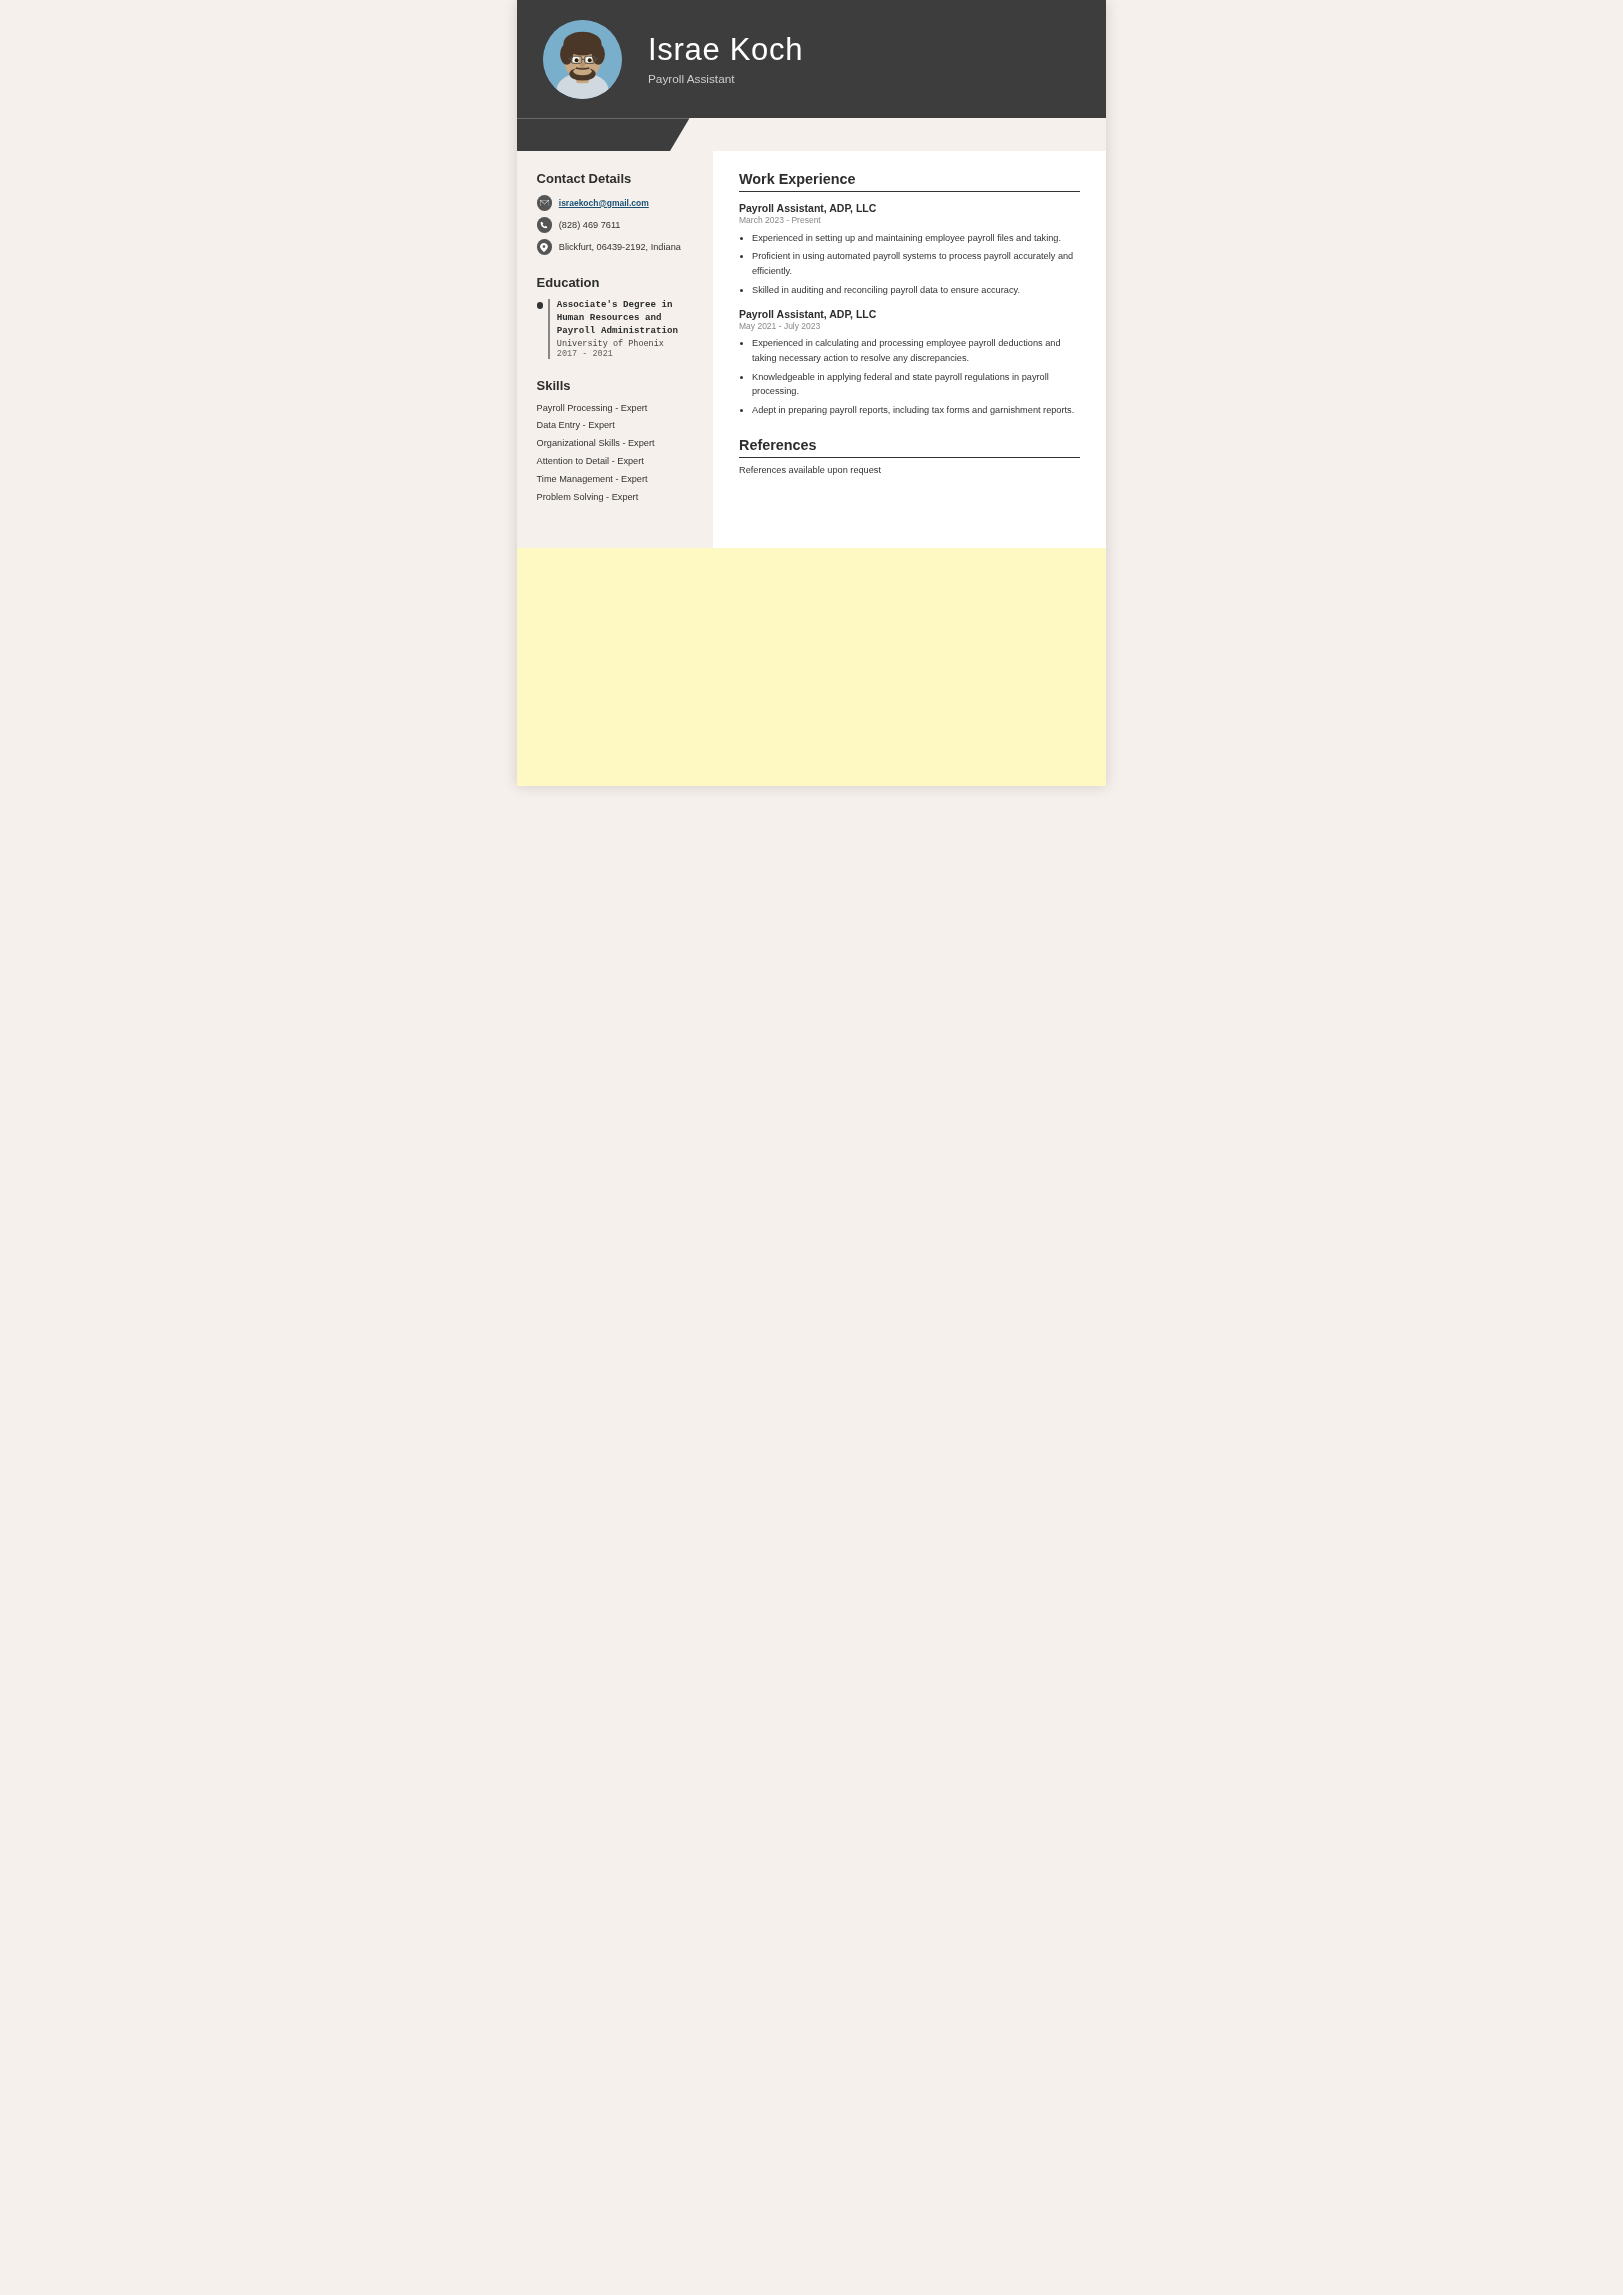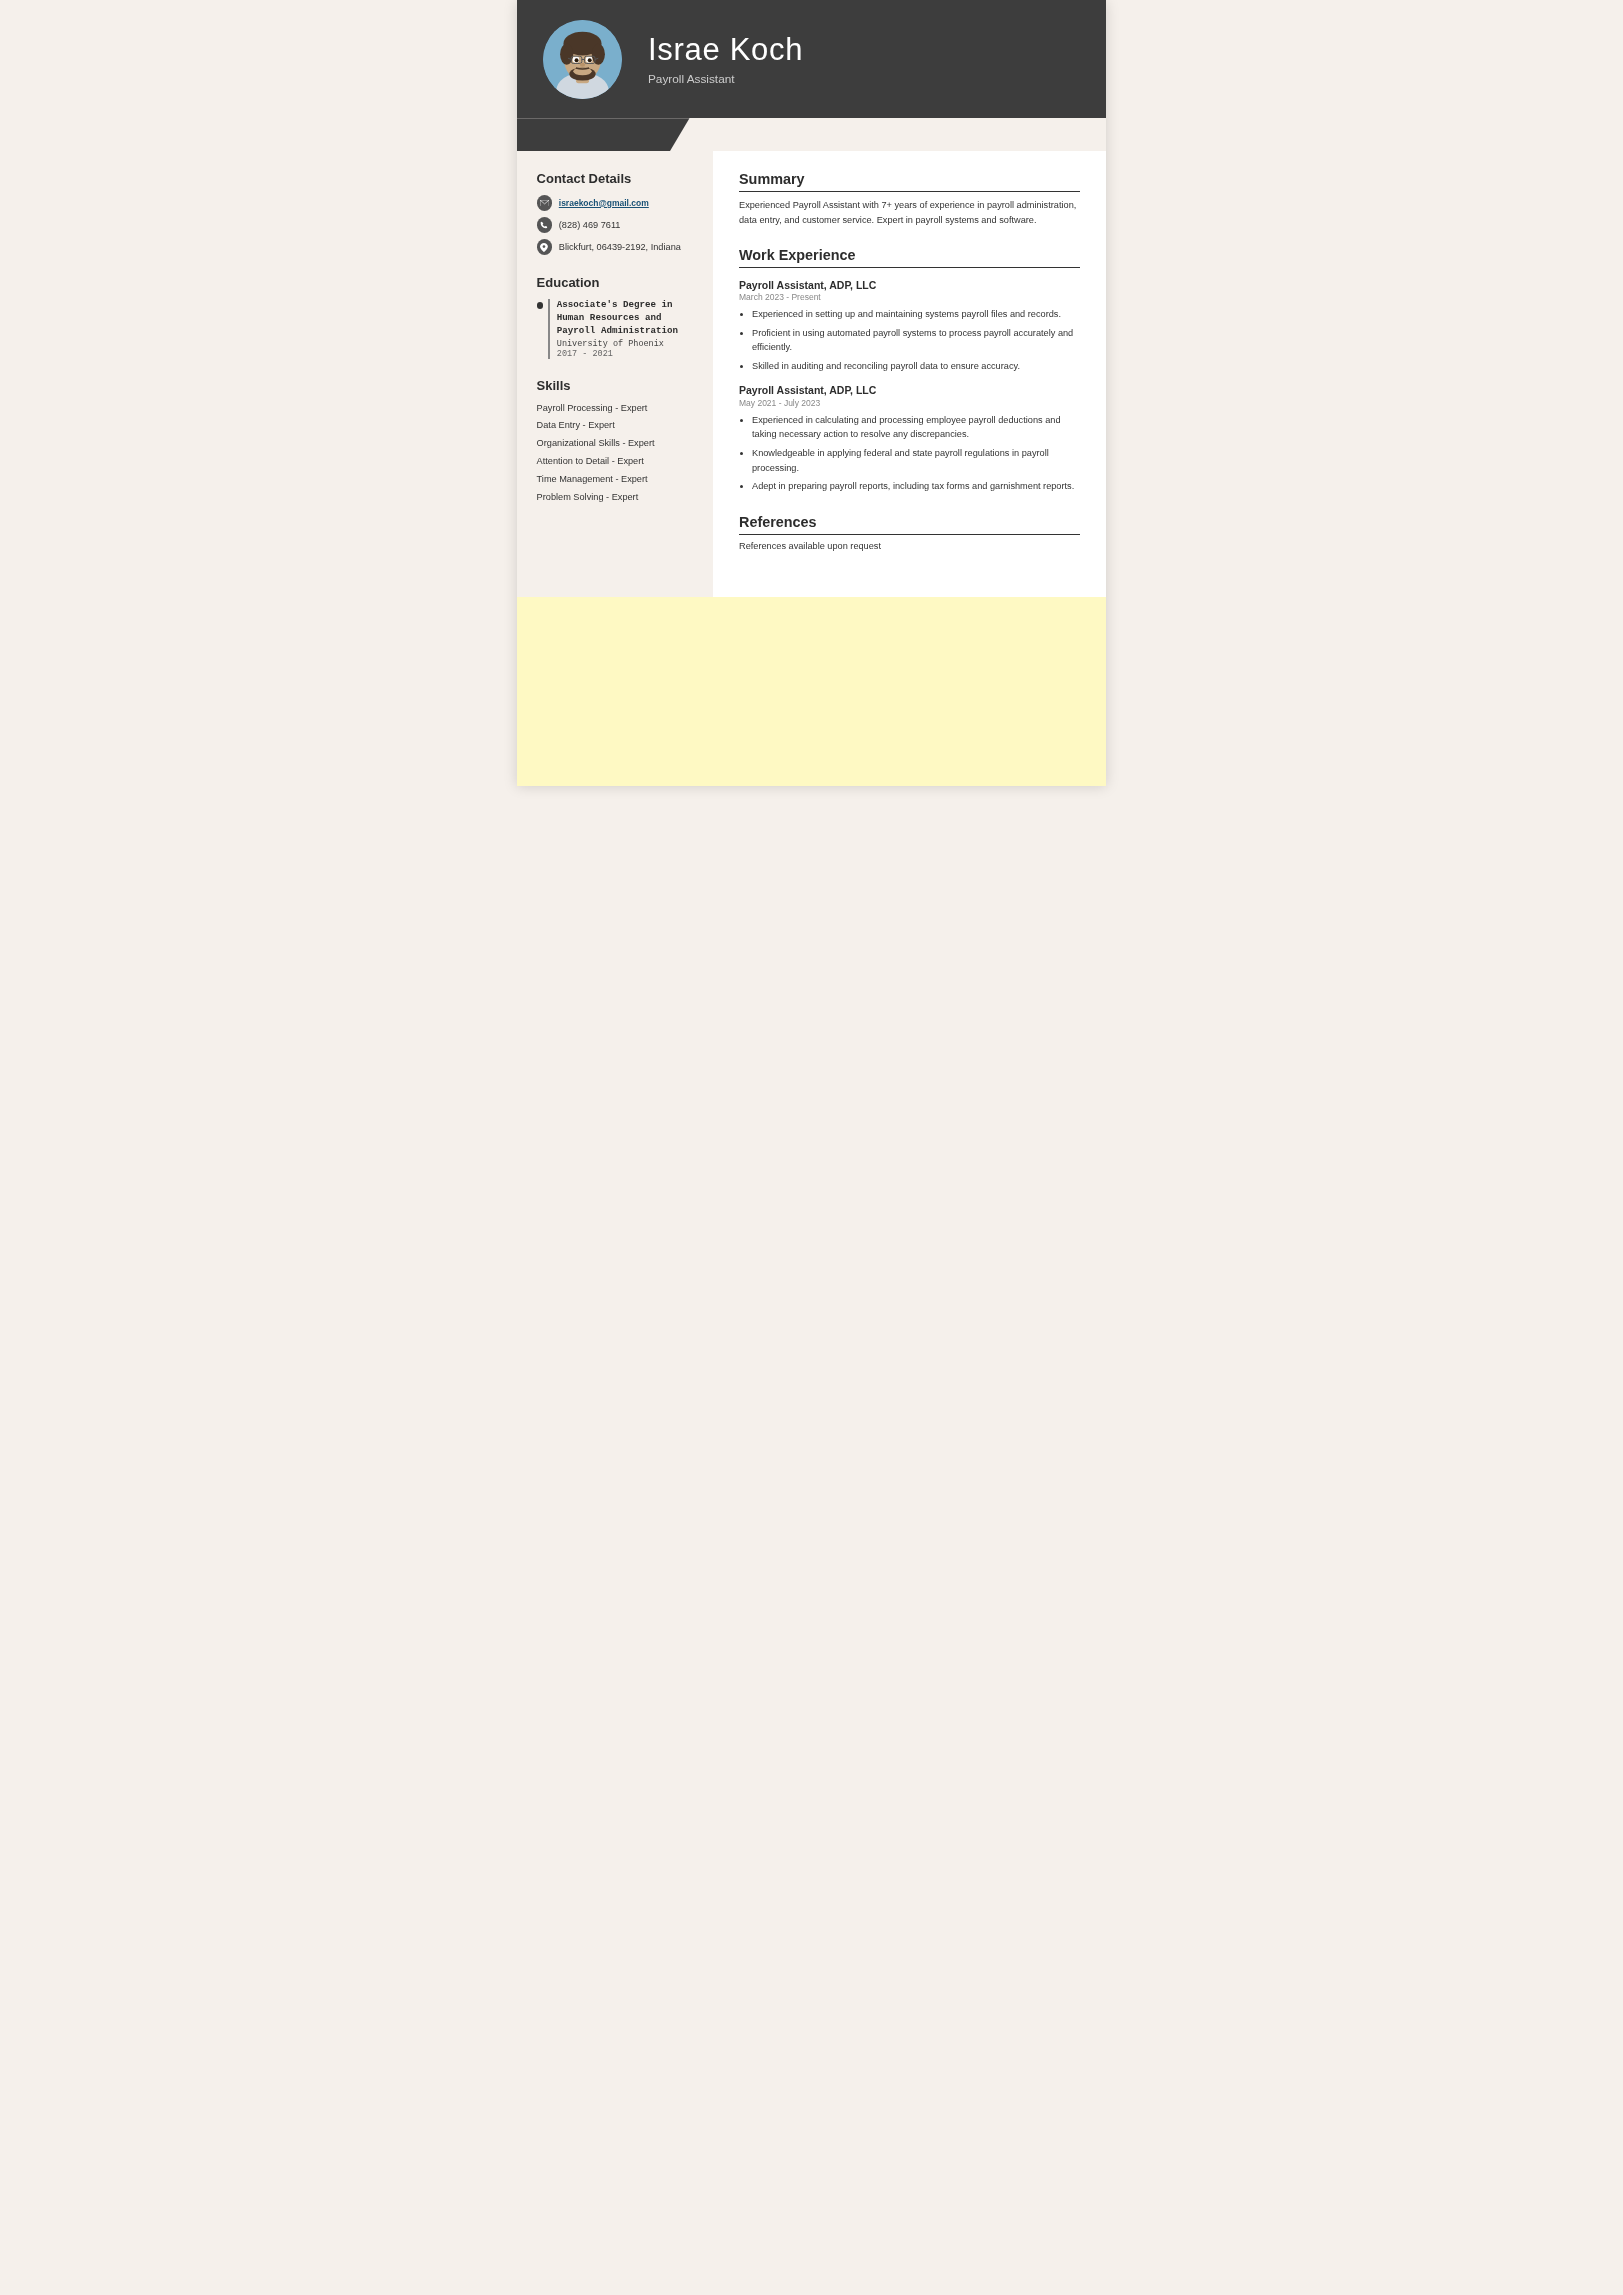--- a/index.html
+++ b/index.html
@@ -353,33 +353,29 @@
             <div class="skill-item">Attention to Detail - Expert</div>
             <div class="skill-item">Time Management - Expert</div>
             <div class="skill-item">Problem Solving - Expert</div>
           </div>
       </div>
 
     </div>
 
     <div class="main-content">
 
-      <div class="section">
-        <div class="section-title">Summary</div>
-        <p class="summary-text">Experienced Payroll Assistant with 7+ years of experience in payroll administration, data entry, and customer service. Expert in payroll systems and software.</p>
-      </div>
 
       <div class="section">
         <div class="section-title">Work Experience</div>
         <div id="jobs-list">
             <div>
               <div class="job-title">Payroll Assistant, ADP, LLC</div>
               <div class="job-date">March 2023 - Present</div>
               <ul class="job-bullets">
-                <li>Experienced in setting up and maintaining systems payroll files and records.</li>
+                <li>Experienced in setting up and maintaining employee payroll files and taking.</li>
                 <li>Proficient in using automated payroll systems to process payroll accurately and efficiently.</li>
                 <li>Skilled in auditing and reconciling payroll data to ensure accuracy.</li>
               </ul>
             </div>
             <div>
               <div class="job-title">Payroll Assistant, ADP, LLC</div>
               <div class="job-date">May 2021 - July 2023</div>
               <ul class="job-bullets">
                 <li>Experienced in calculating and processing employee payroll deductions and taking necessary action to resolve any discrepancies.</li>
                 <li>Knowledgeable in applying federal and state payroll regulations in payroll processing.</li>

